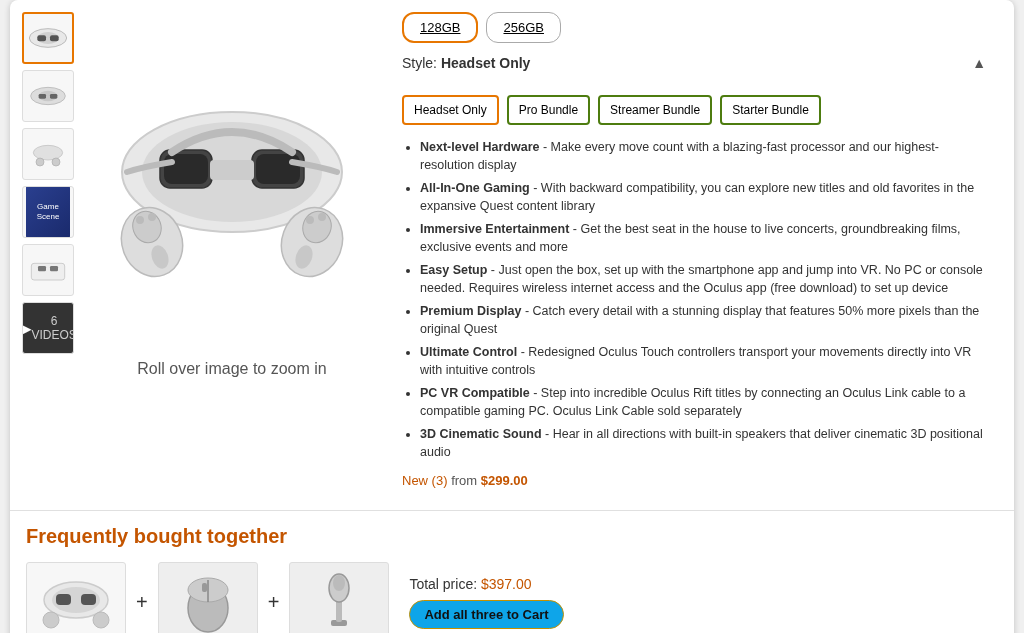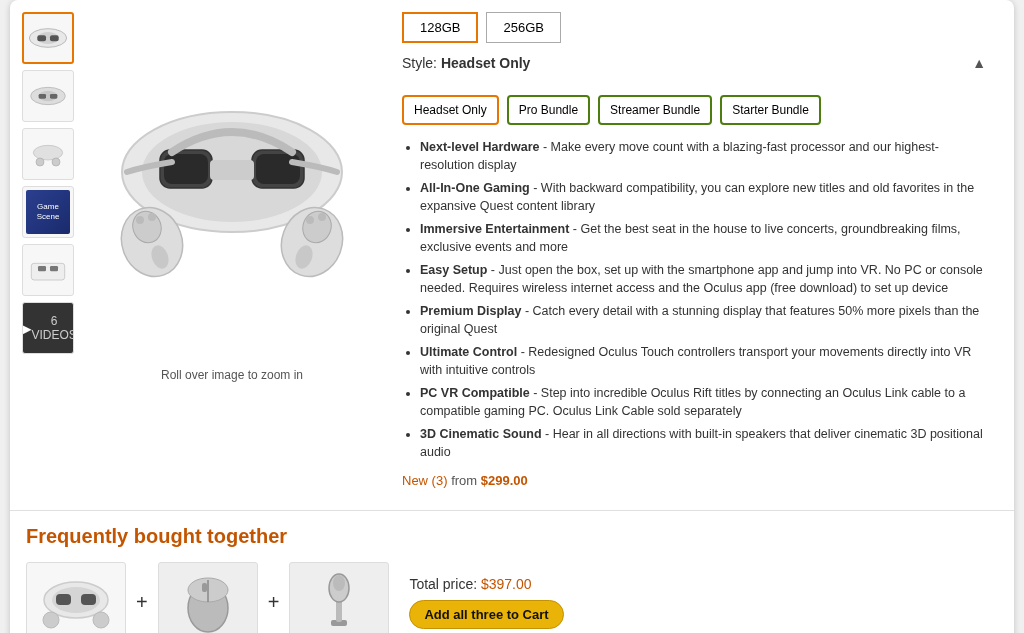--- a/index.html
+++ b/index.html
@@ -75,42 +75,43 @@
     .main-image {
       width: 300px;
       height: 340px;
       display: flex;
       align-items: center;
       justify-content: center;
       background: #fff;
     }
     
     .zoom-text {
-      font-size: 12px;
+      font-size: 16px;
       color: #555;
-      margin-top: 16px;
+      margin-top: 8px;
       text-align: center;
     }
     
     .right-panel {
       flex: 1;
       padding: 0 16px 12px 20px;
     }
     .storage-options {
       display: flex;
       gap: 8px;
       margin-bottom: 12px;
     }
     .storage-btn {
       border: 1px solid #e77600;
-      border-radius: 0;
+      border-radius: 12px;
       padding: 6px 16px;
       cursor: pointer;
       font-size: 13px;
       background: #fff;
+      text-decoration: underline;
     }
     .storage-btn.active {
       border: 2px solid #e77600;
       background: #fff;
     }
     .storage-btn:not(.active) {
       border-color: #aaa;
     }
     .style-label {
       font-size: 14px;
@@ -216,21 +217,21 @@
     }
     .total-price-line {
       font-size: 14px;
       color: #333;
     }
     .total-price-line .total-price-val {
       color: #c45500;
       font-weight: normal;
     }
     .add-cart-btn {
-      background: #eab308;
+      background: #0ea5e9;
       border: 1px solid #c49100;
       border-radius: 20px;
       padding: 6px 14px;
       font-size: 13px;
       cursor: pointer;
       font-weight: bold;
       color: #111;
       width: fit-content;
     }
     
@@ -268,21 +269,21 @@
 
         <div class="thumb">
           <svg class="vr-mini" viewBox="0 0 60 40" fill="none">
             <ellipse cx="30" cy="18" rx="22" ry="11" fill="#e0e0e0" stroke="#bbb" stroke-width="1"></ellipse>
             <circle cx="18" cy="32" r="6" fill="#ccc" stroke="#aaa" stroke-width="1"></circle>
             <circle cx="42" cy="32" r="6" fill="#ccc" stroke="#aaa" stroke-width="1"></circle>
           </svg>
         </div>
 
         <div class="thumb">
-          <div style="width:44px;height:44px;background:linear-gradient(135deg,#2a3f8f,#1a2a6c);border-radius:2px;display:flex;align-items:center;justify-content:center;">
+          <div style="width:44px;height:52px;background:linear-gradient(135deg,#2a3f8f,#1a2a6c);border-radius:2px;display:flex;align-items:center;justify-content:center;">
             <span style="color:#fff;font-size:8px;text-align:center;line-height:1.2;">Game<br>Scene</span>
           </div>
         </div>
 
         <div class="thumb">
           <svg class="vr-mini" viewBox="0 0 60 40" fill="none">
             <rect x="5" y="10" width="50" height="25" rx="4" fill="#eee" stroke="#bbb"></rect>
             <rect x="15" y="14" width="12" height="8" rx="2" fill="#777"></rect>
             <rect x="33" y="14" width="12" height="8" rx="2" fill="#777"></rect>
           </svg>

